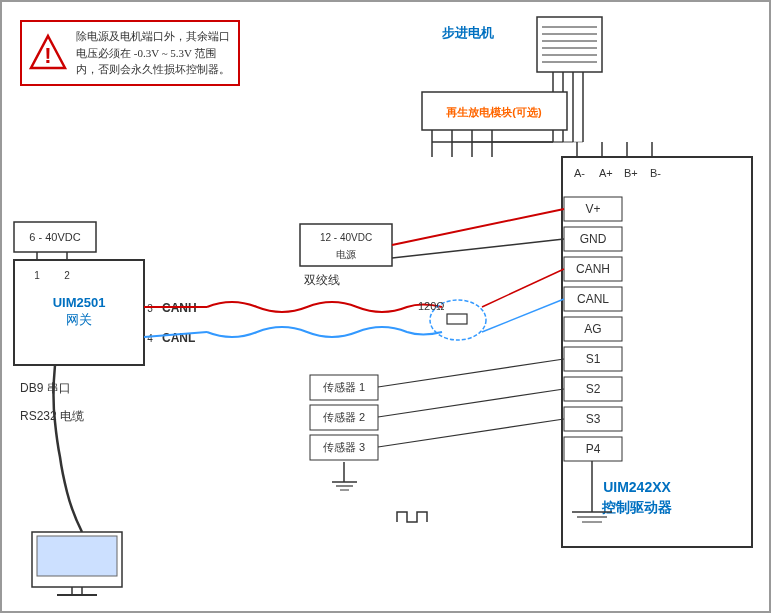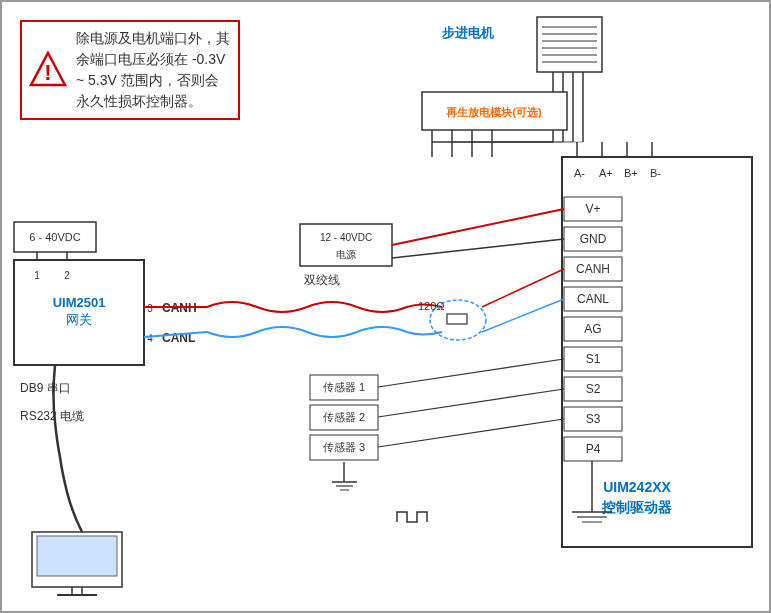--- a/index.html
+++ b/index.html
@@ -29,23 +29,24 @@
       padding: 6px;
       background: white;
     }
     .warning-triangle {
       width: 40px;
       height: 40px;
       flex-shrink: 0;
       margin-right: 8px;
     }
     .warning-text {
-      font-size: 14px;
+      font-size: 11px;
       color: #333;
       line-height: 1.5;
+      font-family: Liberation Serif, serif;
     }
     svg.diagram {
       position: absolute;
       top: 0;
       left: 0;
       width: 771px;
       height: 613px;
       pointer-events: none;
     }
   </style>

